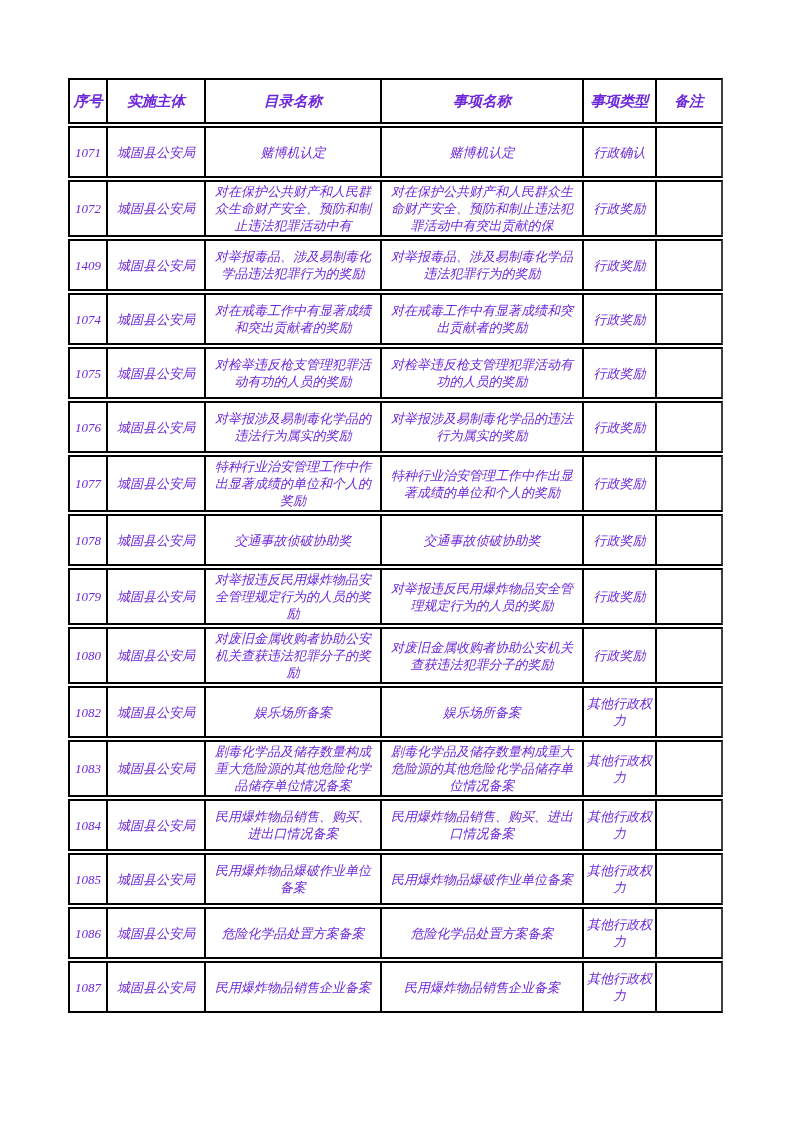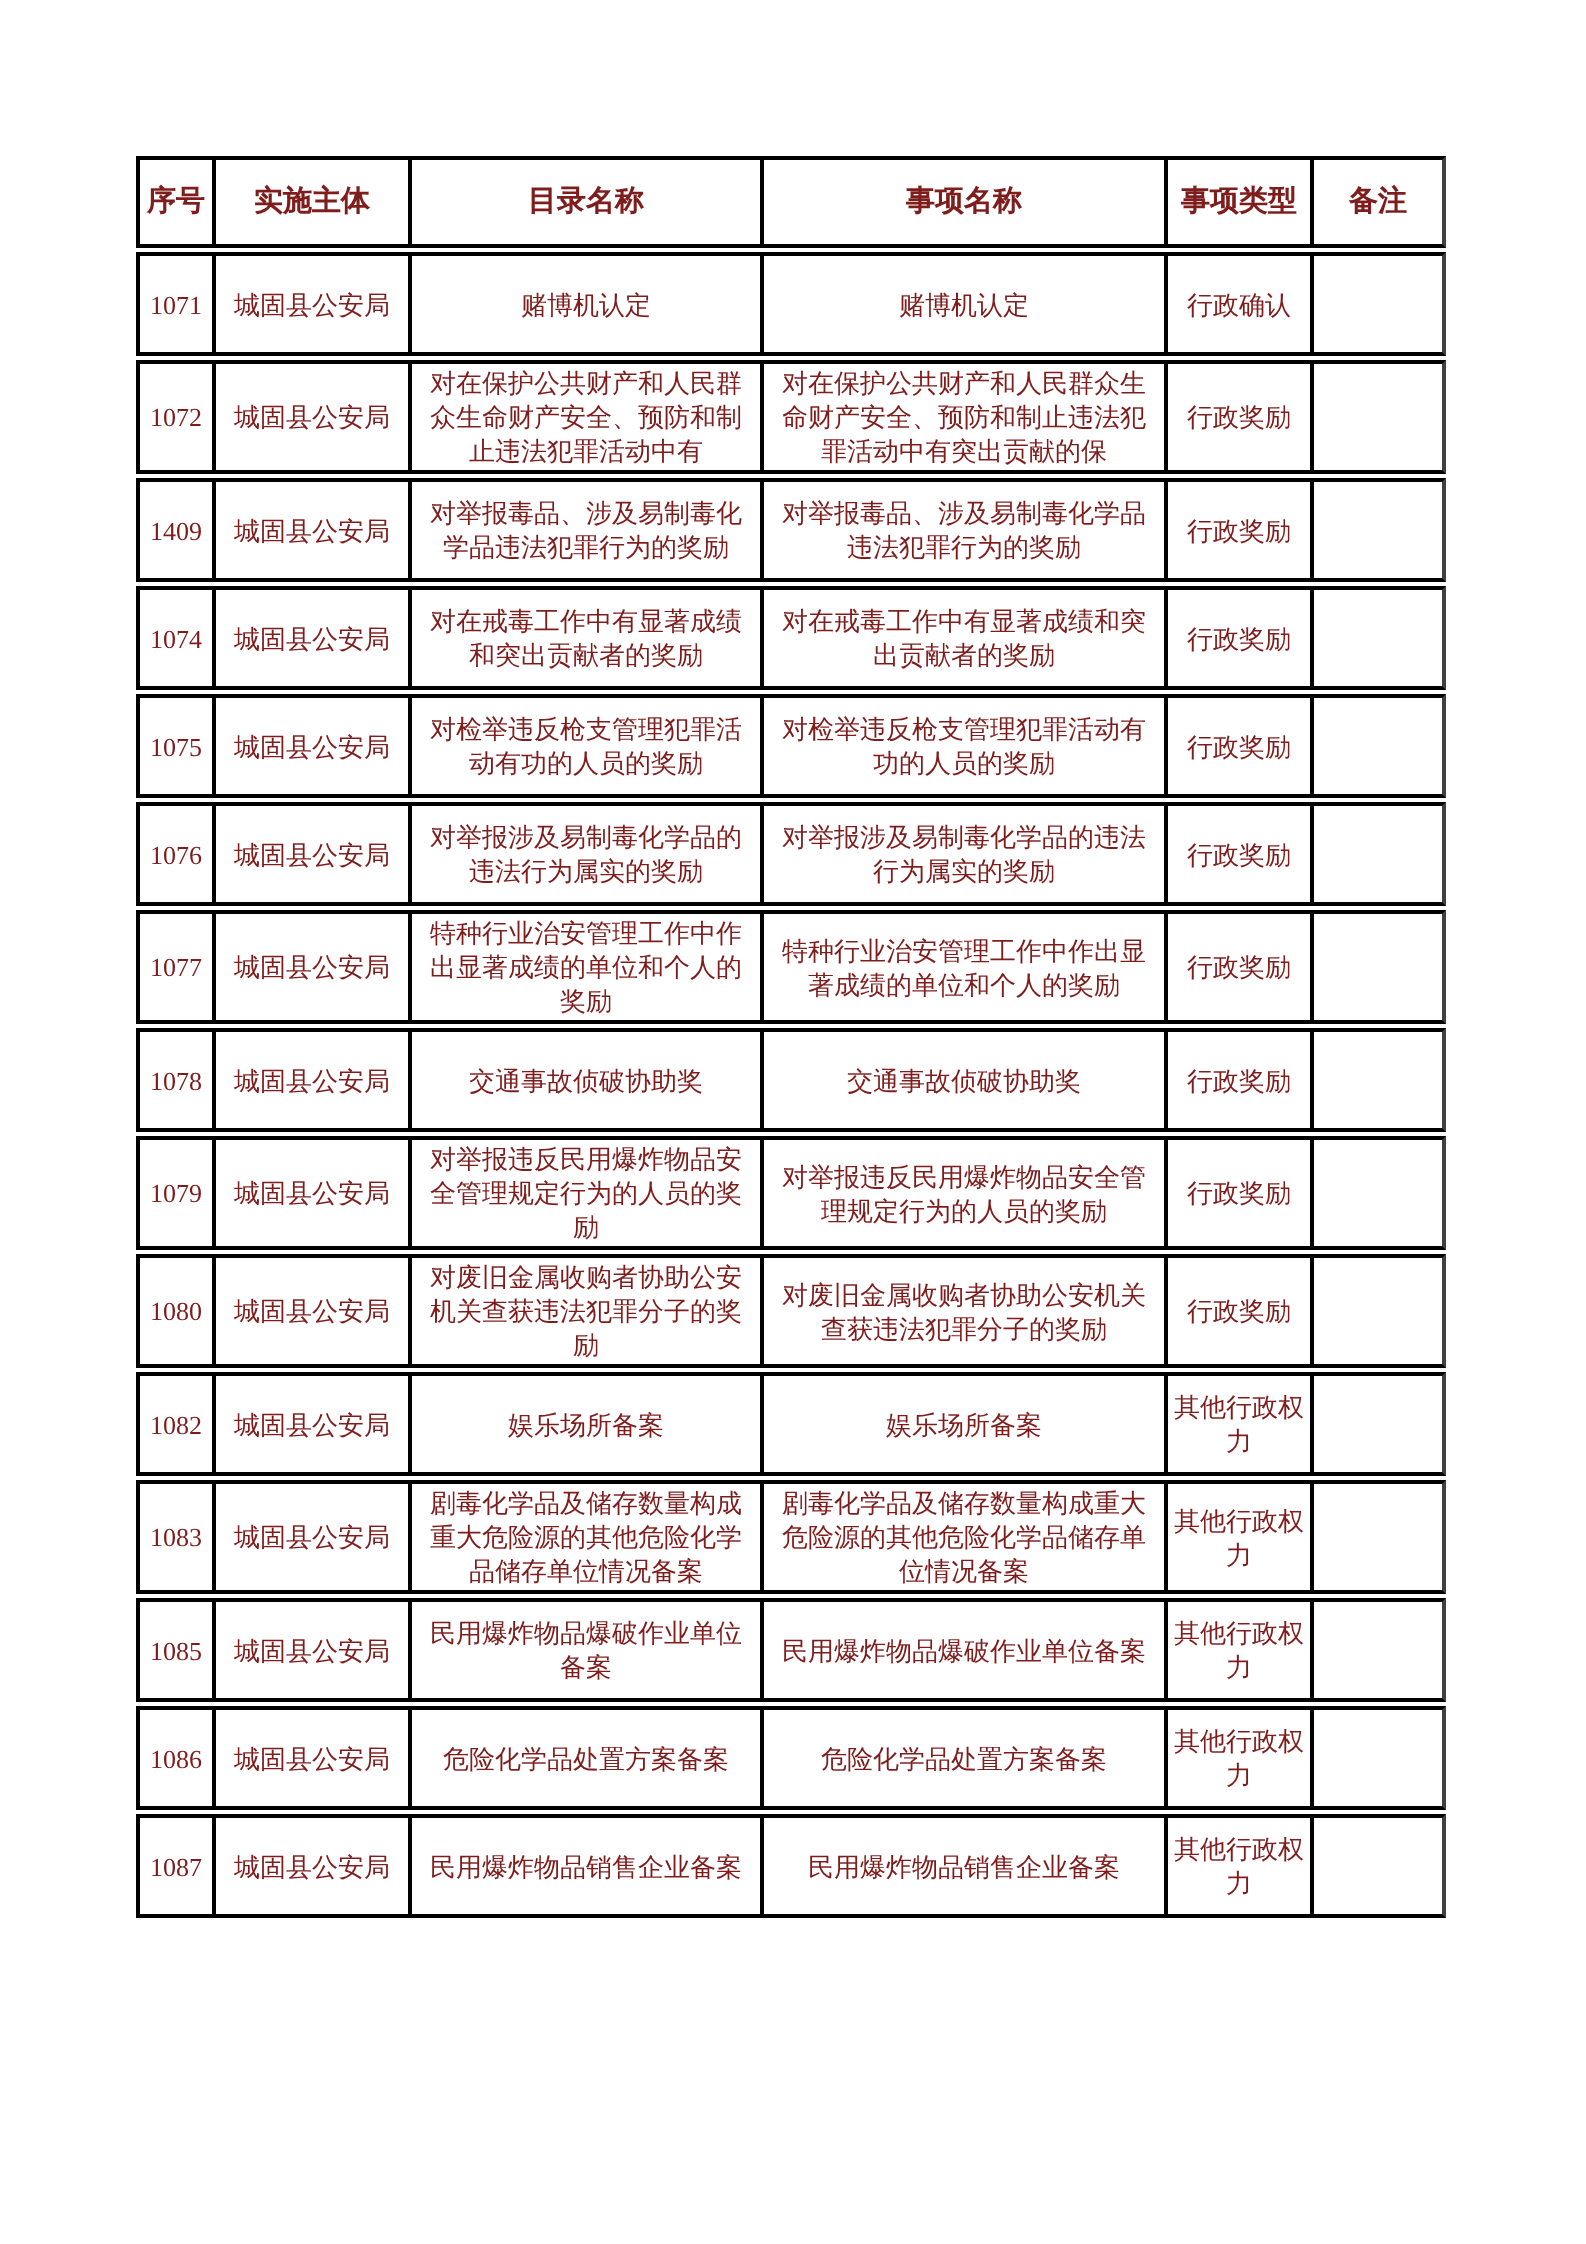--- a/index.html
+++ b/index.html
@@ -7,21 +7,22 @@
     padding: 0;
     background: #ffffff;
   }
   .page {
     position: relative;
     width: 793px;
     height: 1122px;
     background: #ffffff;
     overflow: hidden;
     font-family: "Liberation Serif", "DejaVu Serif", serif;
-    color: #7f1d1d;
+    color: #6d28d9;
+    font-style: italic;
   }
   table.gov-table {
     position: absolute;
     left: 68px;
     top: 76px;
     border-collapse: separate;
     border-spacing: 0 2px;
     table-layout: fixed;
     width: 655px;
   }
@@ -170,20 +171,28 @@
       </tr>
       <tr>
         <td class="c-no">1083</td>
         <td class="c-entity">城固县公安局</td>
         <td class="c-catalog">剧毒化学品及储存数量构成重大危险源的其他危险化学品储存单位情况备案</td>
         <td class="c-item">剧毒化学品及储存数量构成重大危险源的其他危险化学品储存单位情况备案</td>
         <td class="c-type">其他行政权力</td>
         <td class="c-remark"></td>
       </tr>
       <tr>
+        <td class="c-no">1084</td>
+        <td class="c-entity">城固县公安局</td>
+        <td class="c-catalog">民用爆炸物品销售、购买、进出口情况备案</td>
+        <td class="c-item">民用爆炸物品销售、购买、进出口情况备案</td>
+        <td class="c-type">其他行政权力</td>
+        <td class="c-remark"></td>
+      </tr>
+      <tr>
         <td class="c-no">1085</td>
         <td class="c-entity">城固县公安局</td>
         <td class="c-catalog">民用爆炸物品爆破作业单位备案</td>
         <td class="c-item">民用爆炸物品爆破作业单位备案</td>
         <td class="c-type">其他行政权力</td>
         <td class="c-remark"></td>
       </tr>
       <tr>
         <td class="c-no">1086</td>
         <td class="c-entity">城固县公安局</td>

